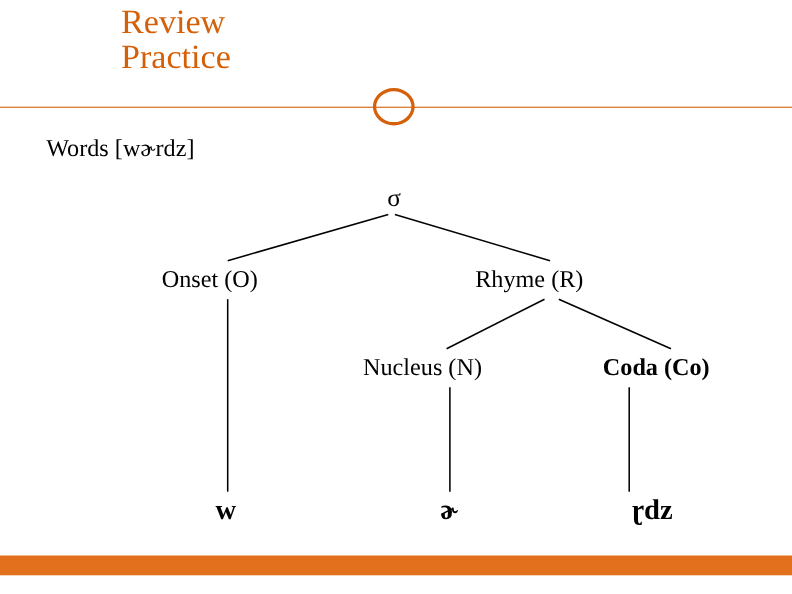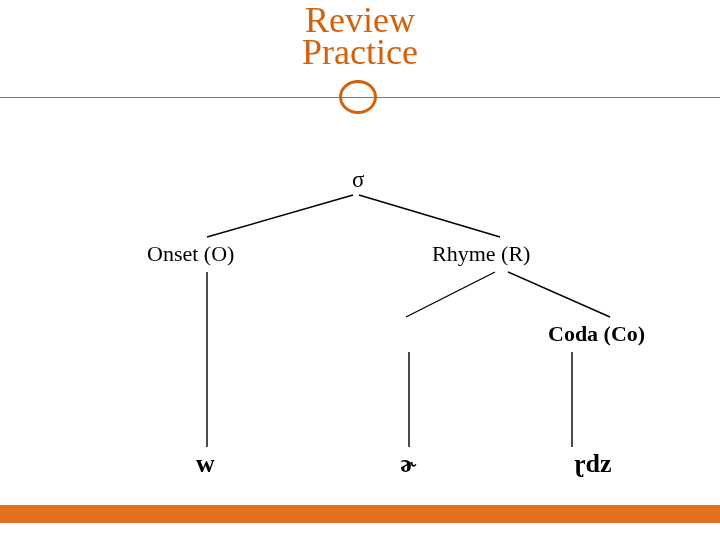--- a/index.html
+++ b/index.html
@@ -18,23 +18,22 @@
     position: absolute;
     left: 0; top: 0;
     width: 720px;
     height: 540px;
   }
   .title {
     position: absolute;
     left: 110px;
     top: 4px;
     width: 500px;
-    text-align: center;
     color: #D4610A;
-    font-size: 36px;
+    font-size: 31px;
     line-height: 32px;
     font-family: "Liberation Serif", serif;
   }
   .title-rule {
     position: absolute;
     left: 0;
     top: 97px;
     width: 720px;
     height: 1px;
     background: #D4610A;
@@ -97,20 +96,21 @@
 <div class="slide">
 
   <div class="title">
     <div>Review</div>
     <div>Practice</div>
   </div>
 
   <div class="title-rule"></div>
   <div class="title-circle"></div>
 
+  <div class="words-label">Words [wɚrdz]</div>
 
   <svg class="tree-lines" viewBox="0 0 720 540">
 
     <line x1="353" y1="195" x2="207" y2="237" stroke="#000000" stroke-width="1.4"></line>
 
     <line x1="359" y1="195" x2="500" y2="237" stroke="#000000" stroke-width="1.4"></line>
 
     <line x1="207" y1="272" x2="207" y2="447" stroke="#000000" stroke-width="1.4"></line>
 
     <line x1="495" y1="272" x2="406" y2="317" stroke="#000000" stroke-width="1.4"></line>
@@ -119,20 +119,21 @@
 
     <line x1="409" y1="352" x2="409" y2="447" stroke="#000000" stroke-width="1.4"></line>
 
     <line x1="572" y1="352" x2="572" y2="447" stroke="#000000" stroke-width="1.4"></line>
   </svg>
 
   <div class="node sigma" style="left:352px; top:167px;">σ</div>
 
   <div class="node" style="left:432px; top:241px;">Rhyme (R)</div>
   <div class="node" style="left:147px; top:241px;">Onset (O)</div>
+  <div class="node" style="left:330px; top:321px;">Nucleus (N)</div>
   <div class="node" style="left:548px; top:321px;font-weight:bold;">Coda (Co)</div>
 
   <div class="leaf" style="left:196px; top:449px;">w</div>
   <div class="leaf" style="left:400px; top:449px;">ɚ</div>
   <div class="leaf" style="left:574px; top:449px;">ɽdz</div>
 
   <div class="bottom-bar"></div>
 
 </div>
 

